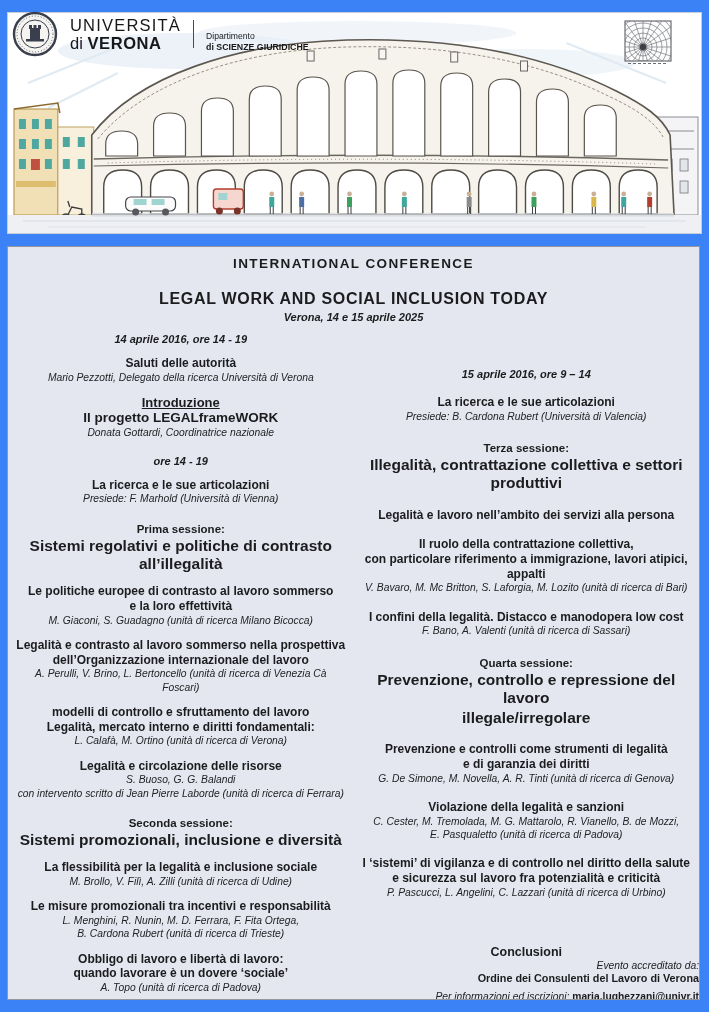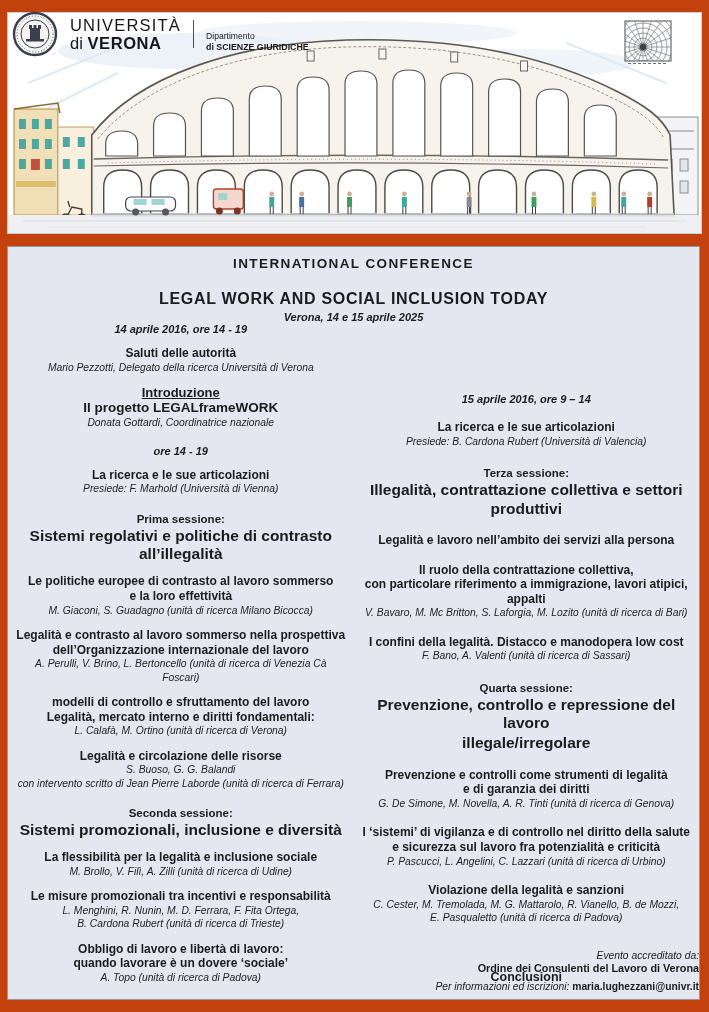--- a/index.html
+++ b/index.html
@@ -1,16 +1,16 @@
 <!DOCTYPE html>
 <html><head>
 <meta charset="utf-8">
 <style>
   html,body{margin:0;padding:0;background:#fff;}
-  .page{position:relative;width:709px;height:1012px;background:#c2410c;overflow:hidden;
+  .page{position:relative;width:709px;height:1012px;background:#3b82f6;overflow:hidden;
         font-family:"Liberation Sans",sans-serif;color:#1c1c1e;}
 
   
   .sketch-frame{position:absolute;left:7px;top:12px;width:693px;height:220px;
                 border:1px solid #c6cfd8;background:#fff;overflow:hidden;}
   .sketch-frame svg{display:block;width:100%;height:100%;}
 
   
   .uni-header{position:absolute;left:12px;top:11px;display:flex;align-items:center;gap:12px;}
   .seal{width:46px;height:46px;}
@@ -25,21 +25,21 @@
   .plan-logo{position:absolute;left:624px;top:20px;width:48px;height:46px;}
 
   
   .panel{position:absolute;left:7px;top:246px;width:693px;height:754px;
          background:#e4e7f0;border:1px solid #96979d;box-sizing:border-box;
          padding-top:9px;overflow:hidden;text-align:center;}
   .conf-line1{font-size:13.5px;font-weight:bold;letter-spacing:1.4px;}
   .conf-line2{font-size:16px;font-weight:bold;letter-spacing:.7px;margin-top:19px;}
   .conf-line3{font-size:11px;font-weight:bold;font-style:italic;margin-top:3px;}
 
-  .columns{display:flex;align-items:flex-end;}
+  .columns{display:flex;align-items:center;margin-top:10px;}
   .col{width:50%;box-sizing:border-box;padding:0 8px;text-align:center;}
   .date-header{font-size:11px;font-weight:bold;font-style:italic;}
   .group{margin-top:11px;}
   .col-right .group{margin-top:15px;}
   .group.session{margin-top:17px;}
   .col-right .group.session{margin-top:19px;}
   .group.time{margin-top:15px;font-size:11px;font-weight:bold;font-style:italic;}
   .evt-label{font-size:13px;font-weight:bold;text-decoration:underline;}
   .t-line{font-size:12px;font-weight:bold;line-height:1.22;}
   .md .t-line{font-size:13.5px;}
@@ -368,28 +368,28 @@
             <div class="session-label">Quarta sessione:</div>
             <div class="session-title">Prevenzione, controllo e repressione del lavoro</div>
             <div class="session-title">illegale/irregolare</div>
           </div>
           <div class="group">
             <div class="t-line">Prevenzione e controlli come strumenti di legalità</div>
             <div class="t-line">e di garanzia dei diritti</div>
             <div class="s-line">G. De Simone, M. Novella, A. R. Tinti (unità di ricerca di Genova)</div>
           </div>
           <div class="group">
+            <div class="t-line">Violazione della legalità e sanzioni</div>
+            <div class="s-line">C. Cester, M. Tremolada, M. G. Mattarolo, R. Vianello, B. de Mozzi,</div>
+            <div class="s-line">E. Pasqualetto (unità di ricerca di Padova)</div>
+          </div>
+          <div class="group">
             <div class="t-line">I ‘sistemi’ di vigilanza e di controllo nel diritto della salute</div>
             <div class="t-line">e sicurezza sul lavoro fra potenzialità e criticità</div>
             <div class="s-line">P. Pascucci, L. Angelini, C. Lazzari  (unità di ricerca di Urbino)</div>
-          </div>
-          <div class="group">
-            <div class="t-line">Violazione della legalità e sanzioni</div>
-            <div class="s-line">C. Cester, M. Tremolada, M. G. Mattarolo, R. Vianello, B. de Mozzi,</div>
-            <div class="s-line">E. Pasqualetto (unità di ricerca di Padova)</div>
           </div>
           <div class="conclusion">Conclusioni</div>
         </div>
     </div>
 
     <div class="footer">
       <div class="f-accred-label">Evento accreditato da:</div>
       <div class="f-accred">Ordine dei Consulenti del Lavoro di Verona</div>
       <div class="f-info">
         <span class="lbl">Per informazioni ed iscrizioni:</span>

